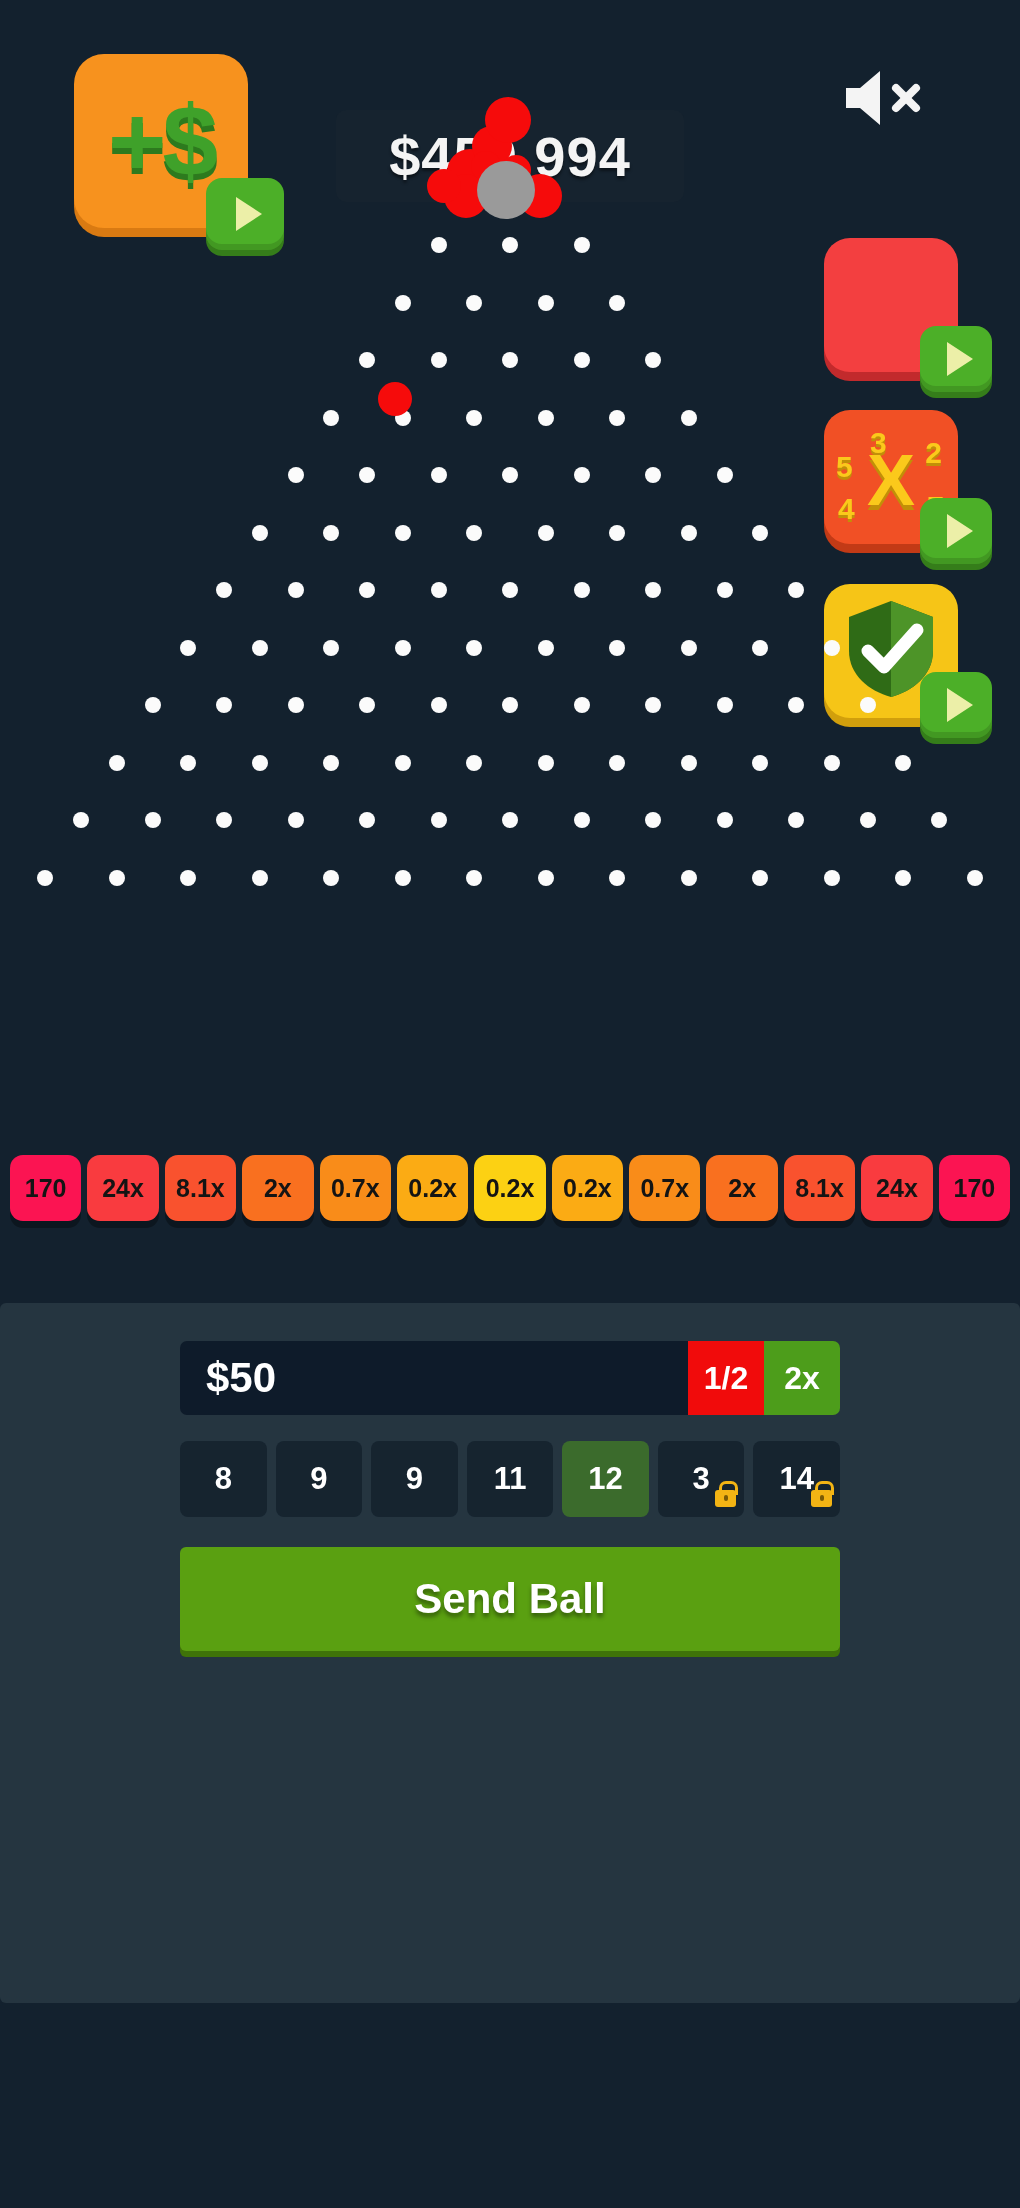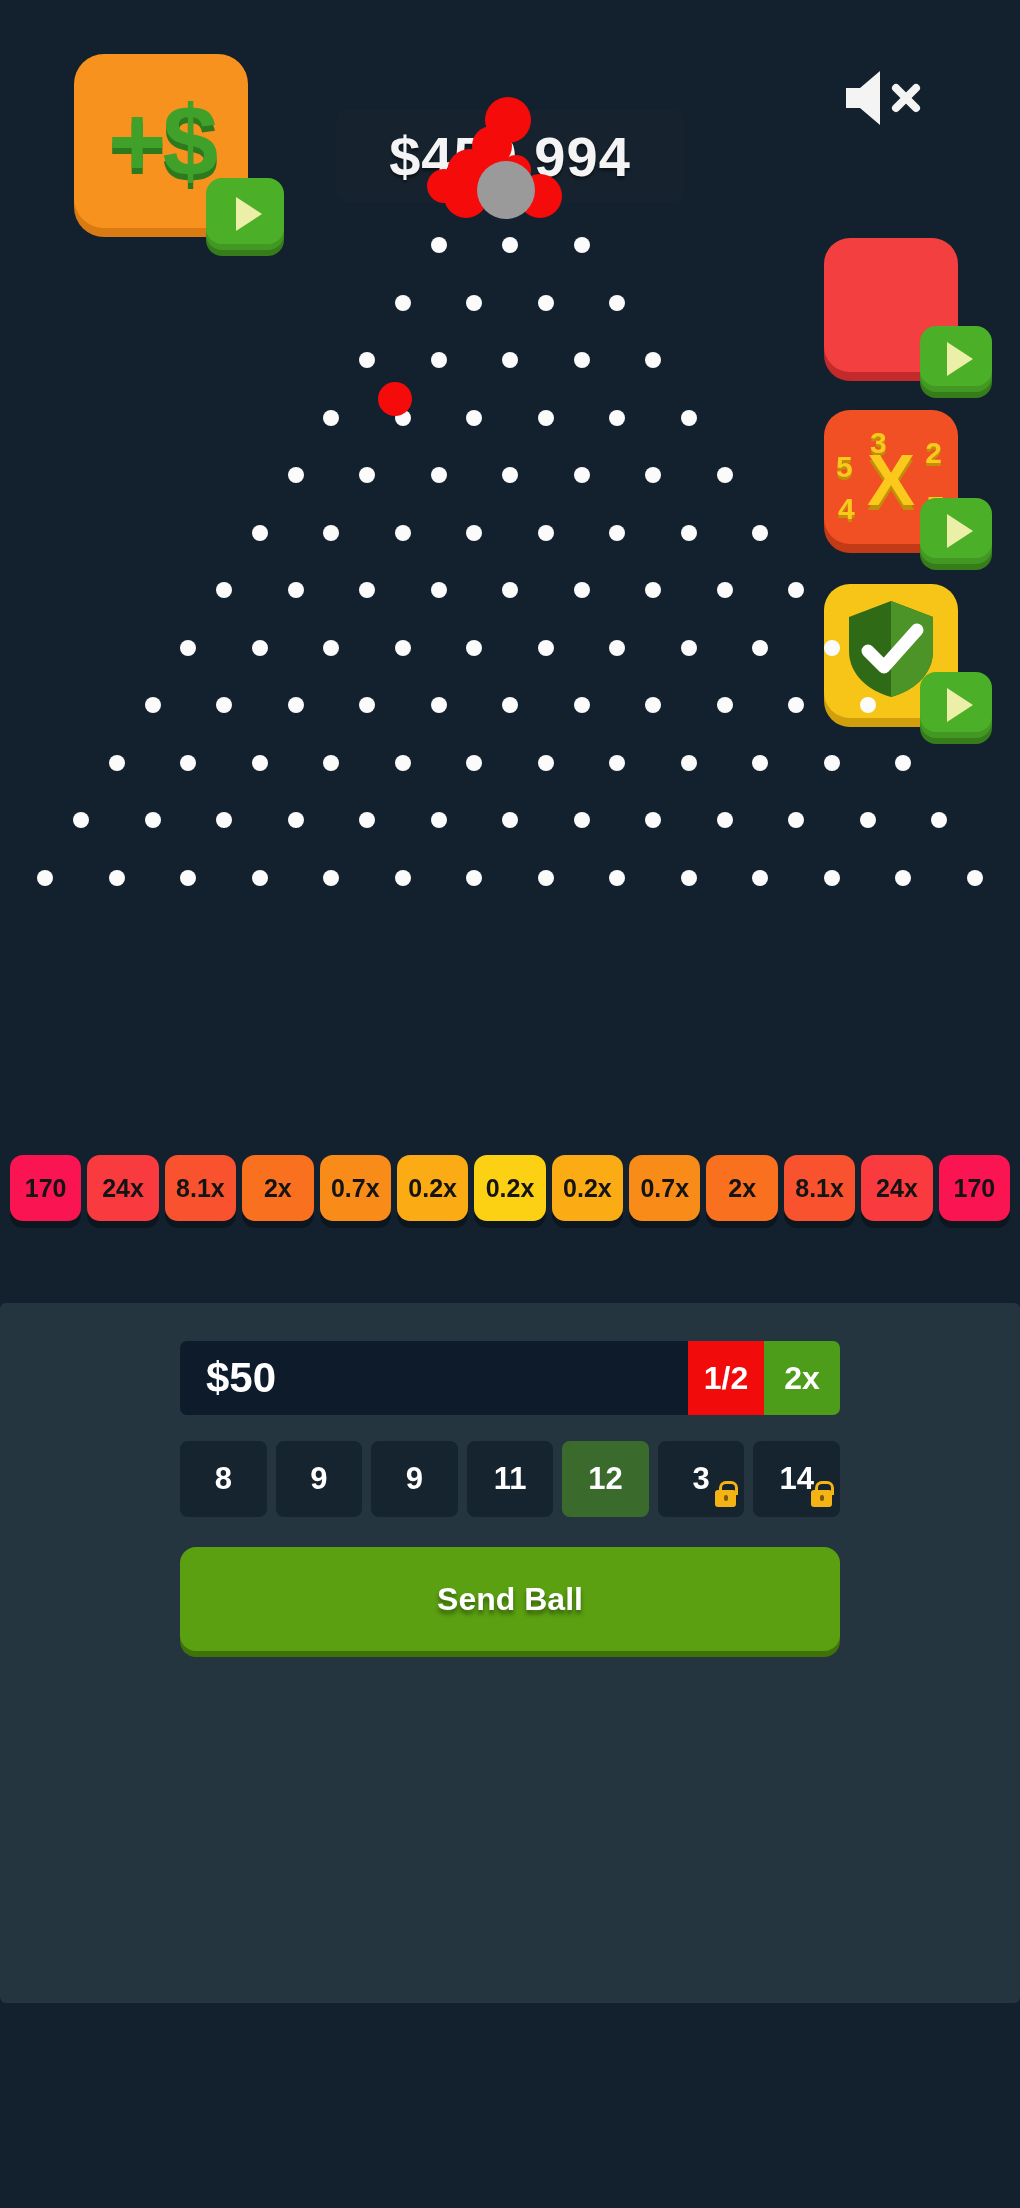--- a/index.html
+++ b/index.html
@@ -124,24 +124,24 @@
      color:#fff; font-size:31px; font-weight:bold; cursor:pointer; }
   .rowbtn.sel{ background:#3b6b2c; }
   .lock{ position:absolute; right:8px; bottom:10px; width:21px; height:17px;
      background:#f3b414; border-radius:3px; }
   .lock::before{ content:""; position:absolute; left:4px; top:-9px;
      width:13px; height:11px; border:3px solid #f3b414; border-bottom:none;
      border-radius:7px 7px 0 0; }
   .lock::after{ content:""; position:absolute; left:8.5px; top:5px;
      width:4px; height:6px; background:#7a5a05; border-radius:2px; }
 
-  .send{ width:100%; height:104px; border-radius:16px; background:#5aa011;
+  .send{ width:100%; height:104px; border-radius:6px; background:#5aa011;
      box-shadow:0 6px 0 #3f7309;
      display:flex; align-items:center; justify-content:center;
-     color:#fff; font-size:32px; font-weight:bold; cursor:pointer;
+     color:#fff; font-size:42px; font-weight:bold; cursor:pointer;
      text-shadow:0 4px 4px rgba(0,0,0,.4); }
 </style>
 </head>
 <body>
 
 <div id="app">
 
   <div class="boost-btn">
     <div class="boost-glyph">+$</div>
     <div class="play-badge boost-play"></div>

